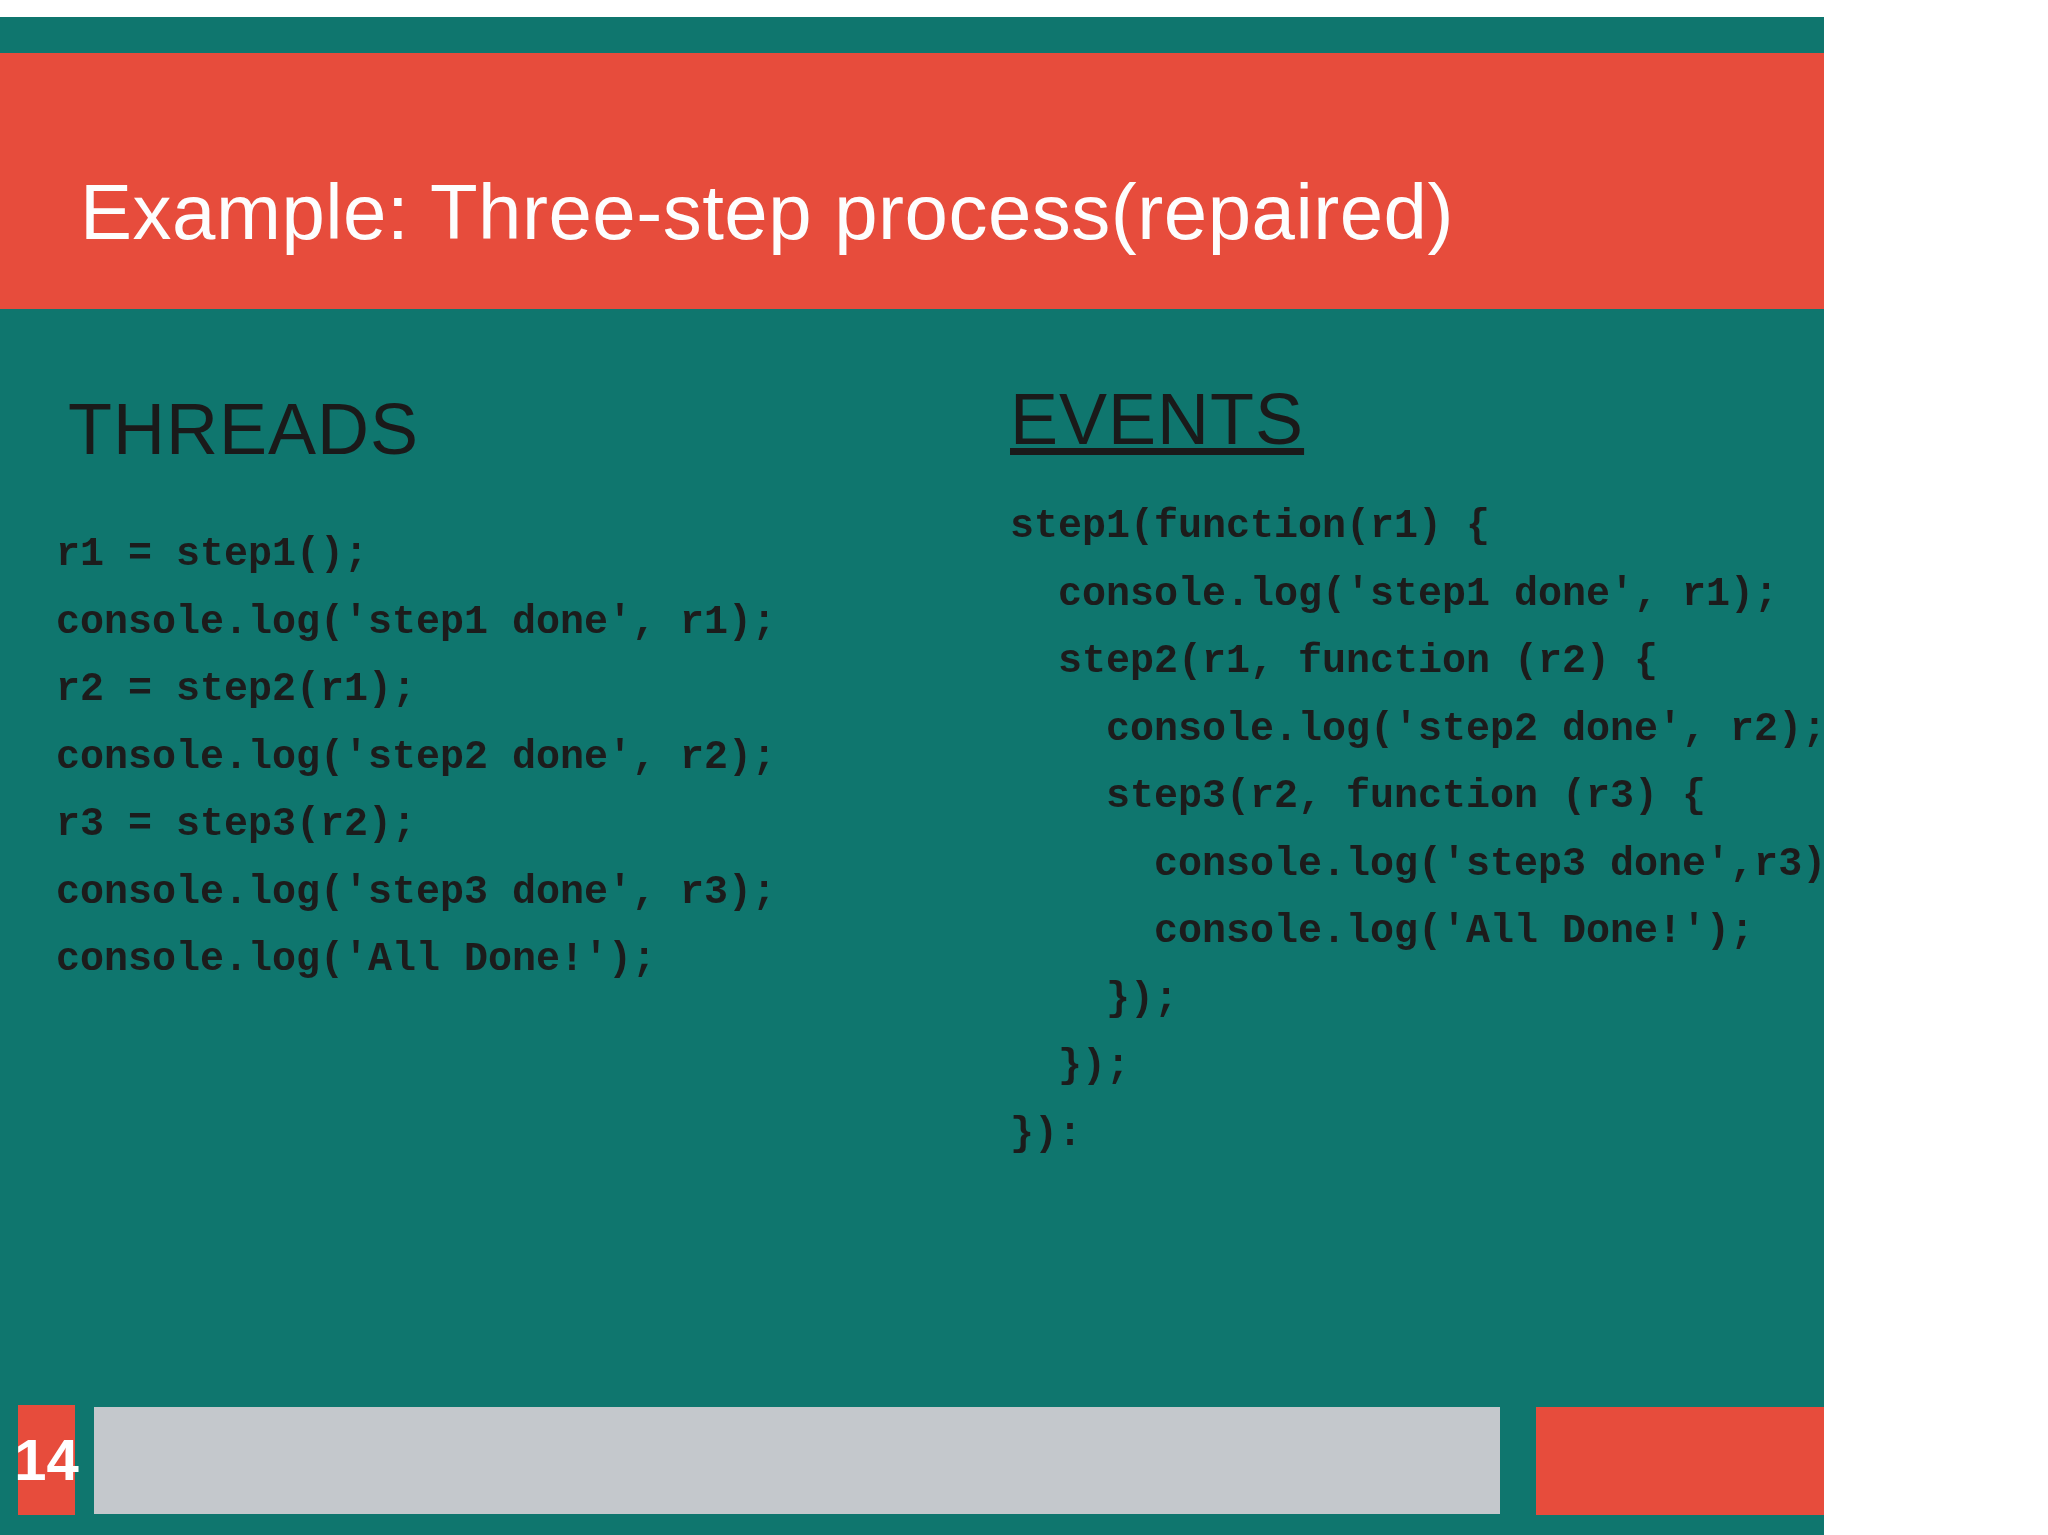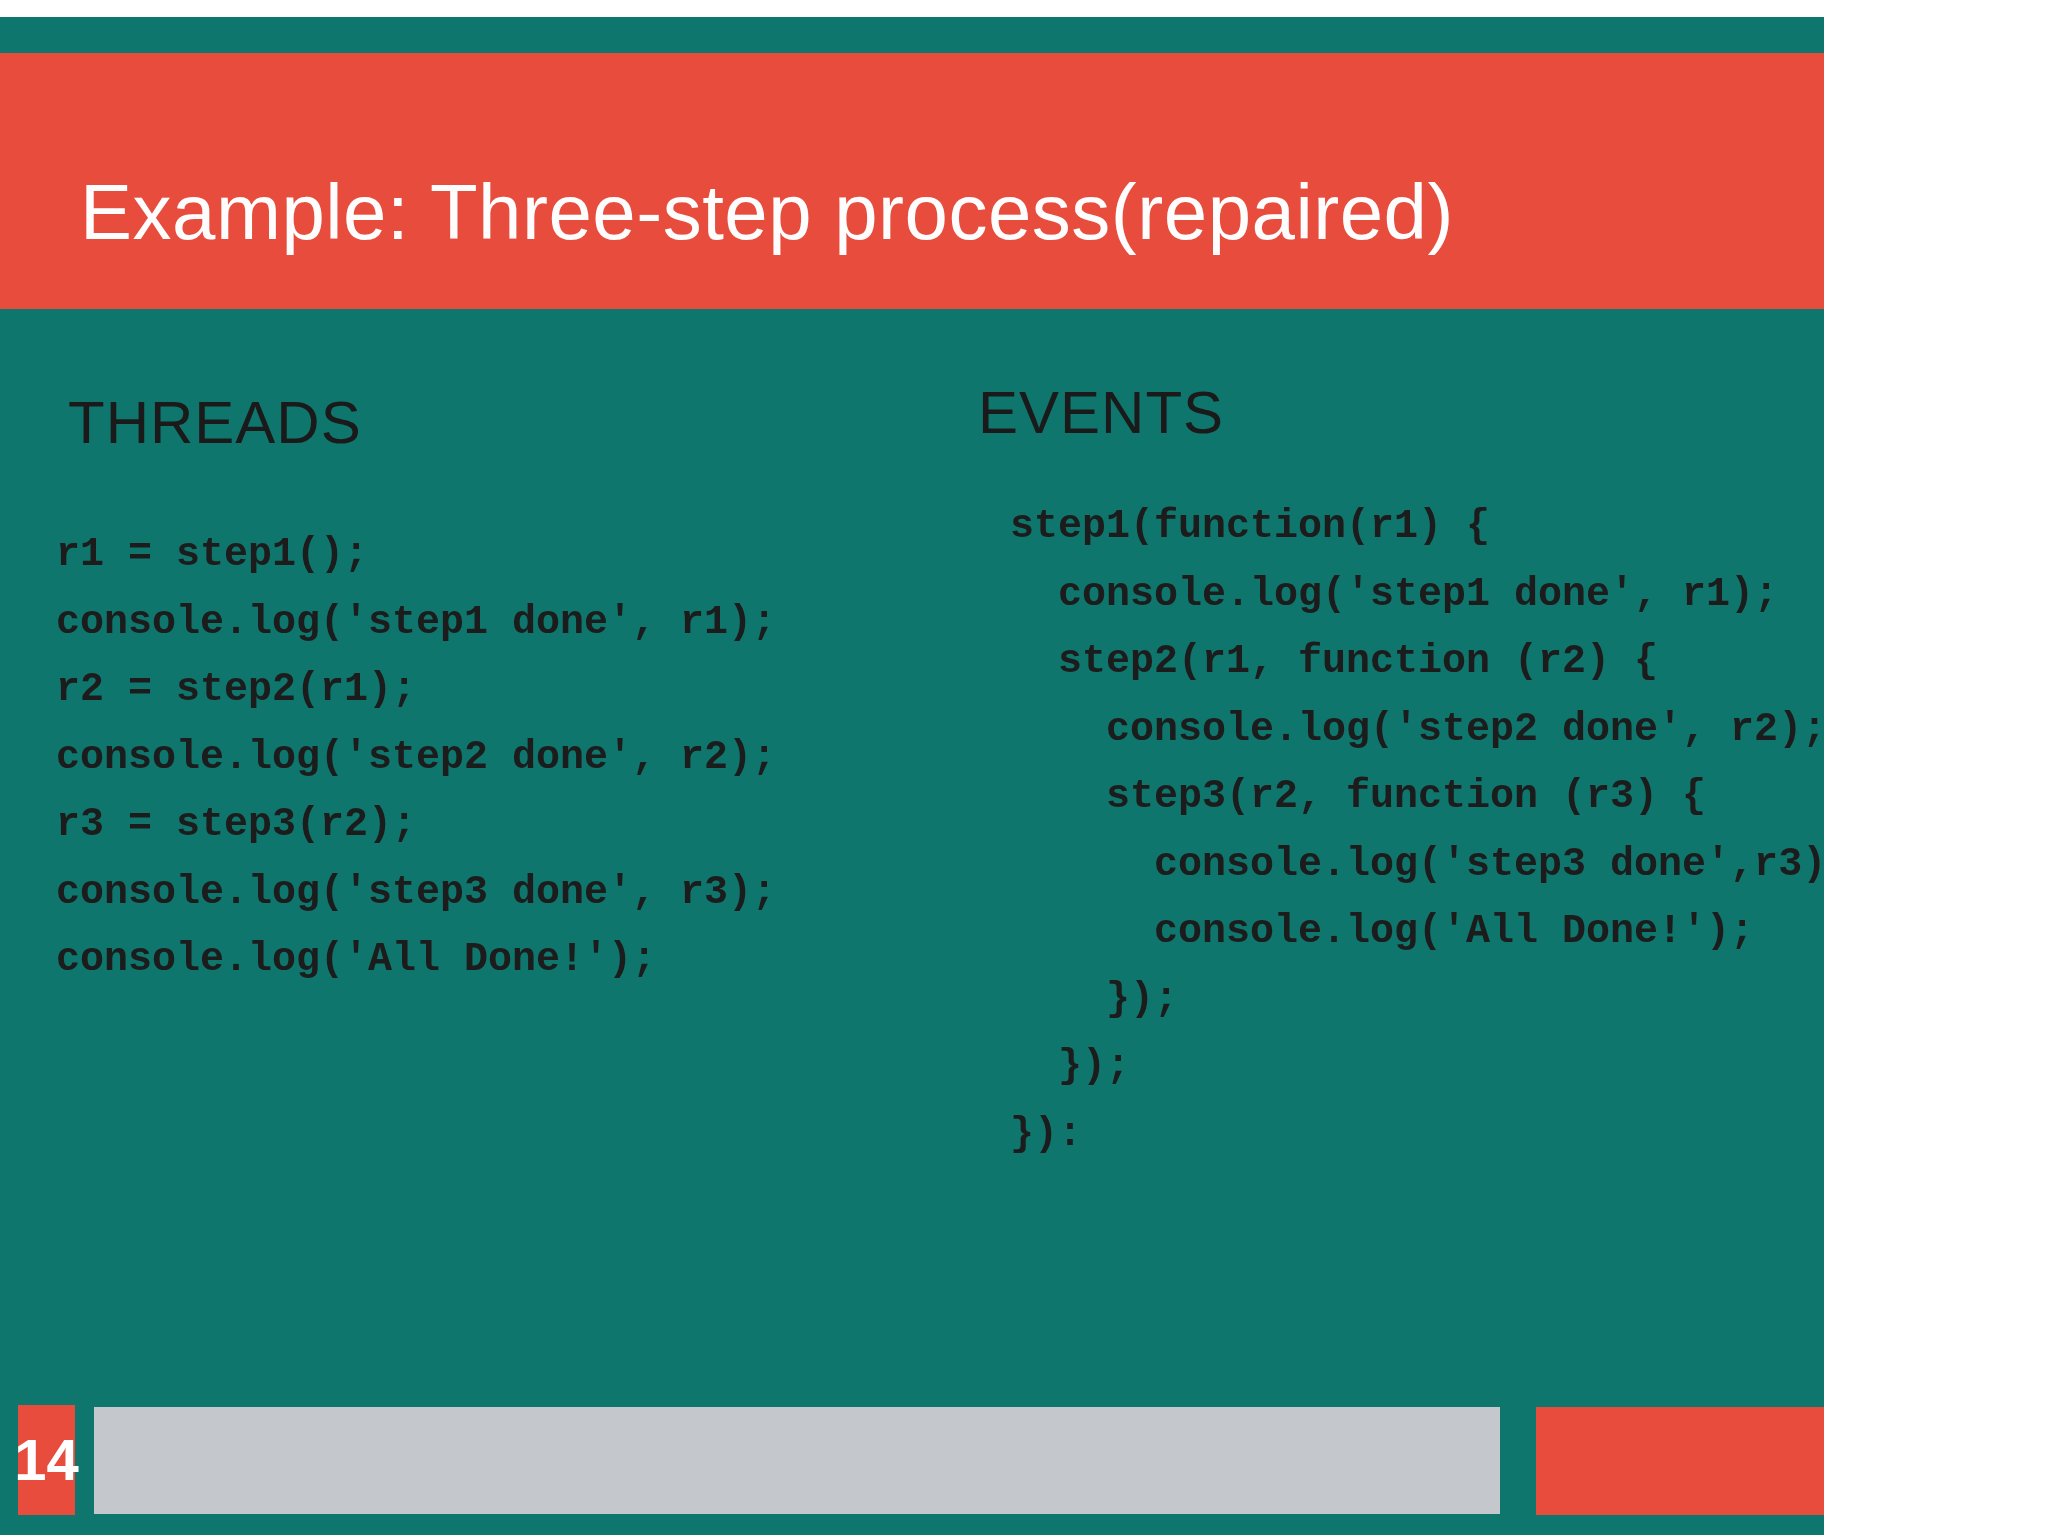--- a/index.html
+++ b/index.html
@@ -36,29 +36,29 @@
     line-height: 1;
     color: #fdfdfd;
     letter-spacing: 0.5px;
     white-space: nowrap;
   }
 
   
   .col-heading {
     position: absolute;
     margin: 0;
-    font-size: 60px;
+    font-size: 72px;
     font-weight: 400;
     color: #1a1a1a;
     letter-spacing: 1px;
     line-height: 1;
     white-space: nowrap;
   }
   #threads-heading { left: 68px;  top: 376px; }
-  #events-heading  { left: 978px; top: 366px; }
+  #events-heading  { left: 1010px; top: 366px; text-decoration: underline; }
 
   
   .code {
     position: absolute;
     margin: 0;
     font-family: "Liberation Mono", "DejaVu Sans Mono", monospace;
     font-size: 40px;
     line-height: 67.5px;
     color: #1c1c1c;
     white-space: pre;

